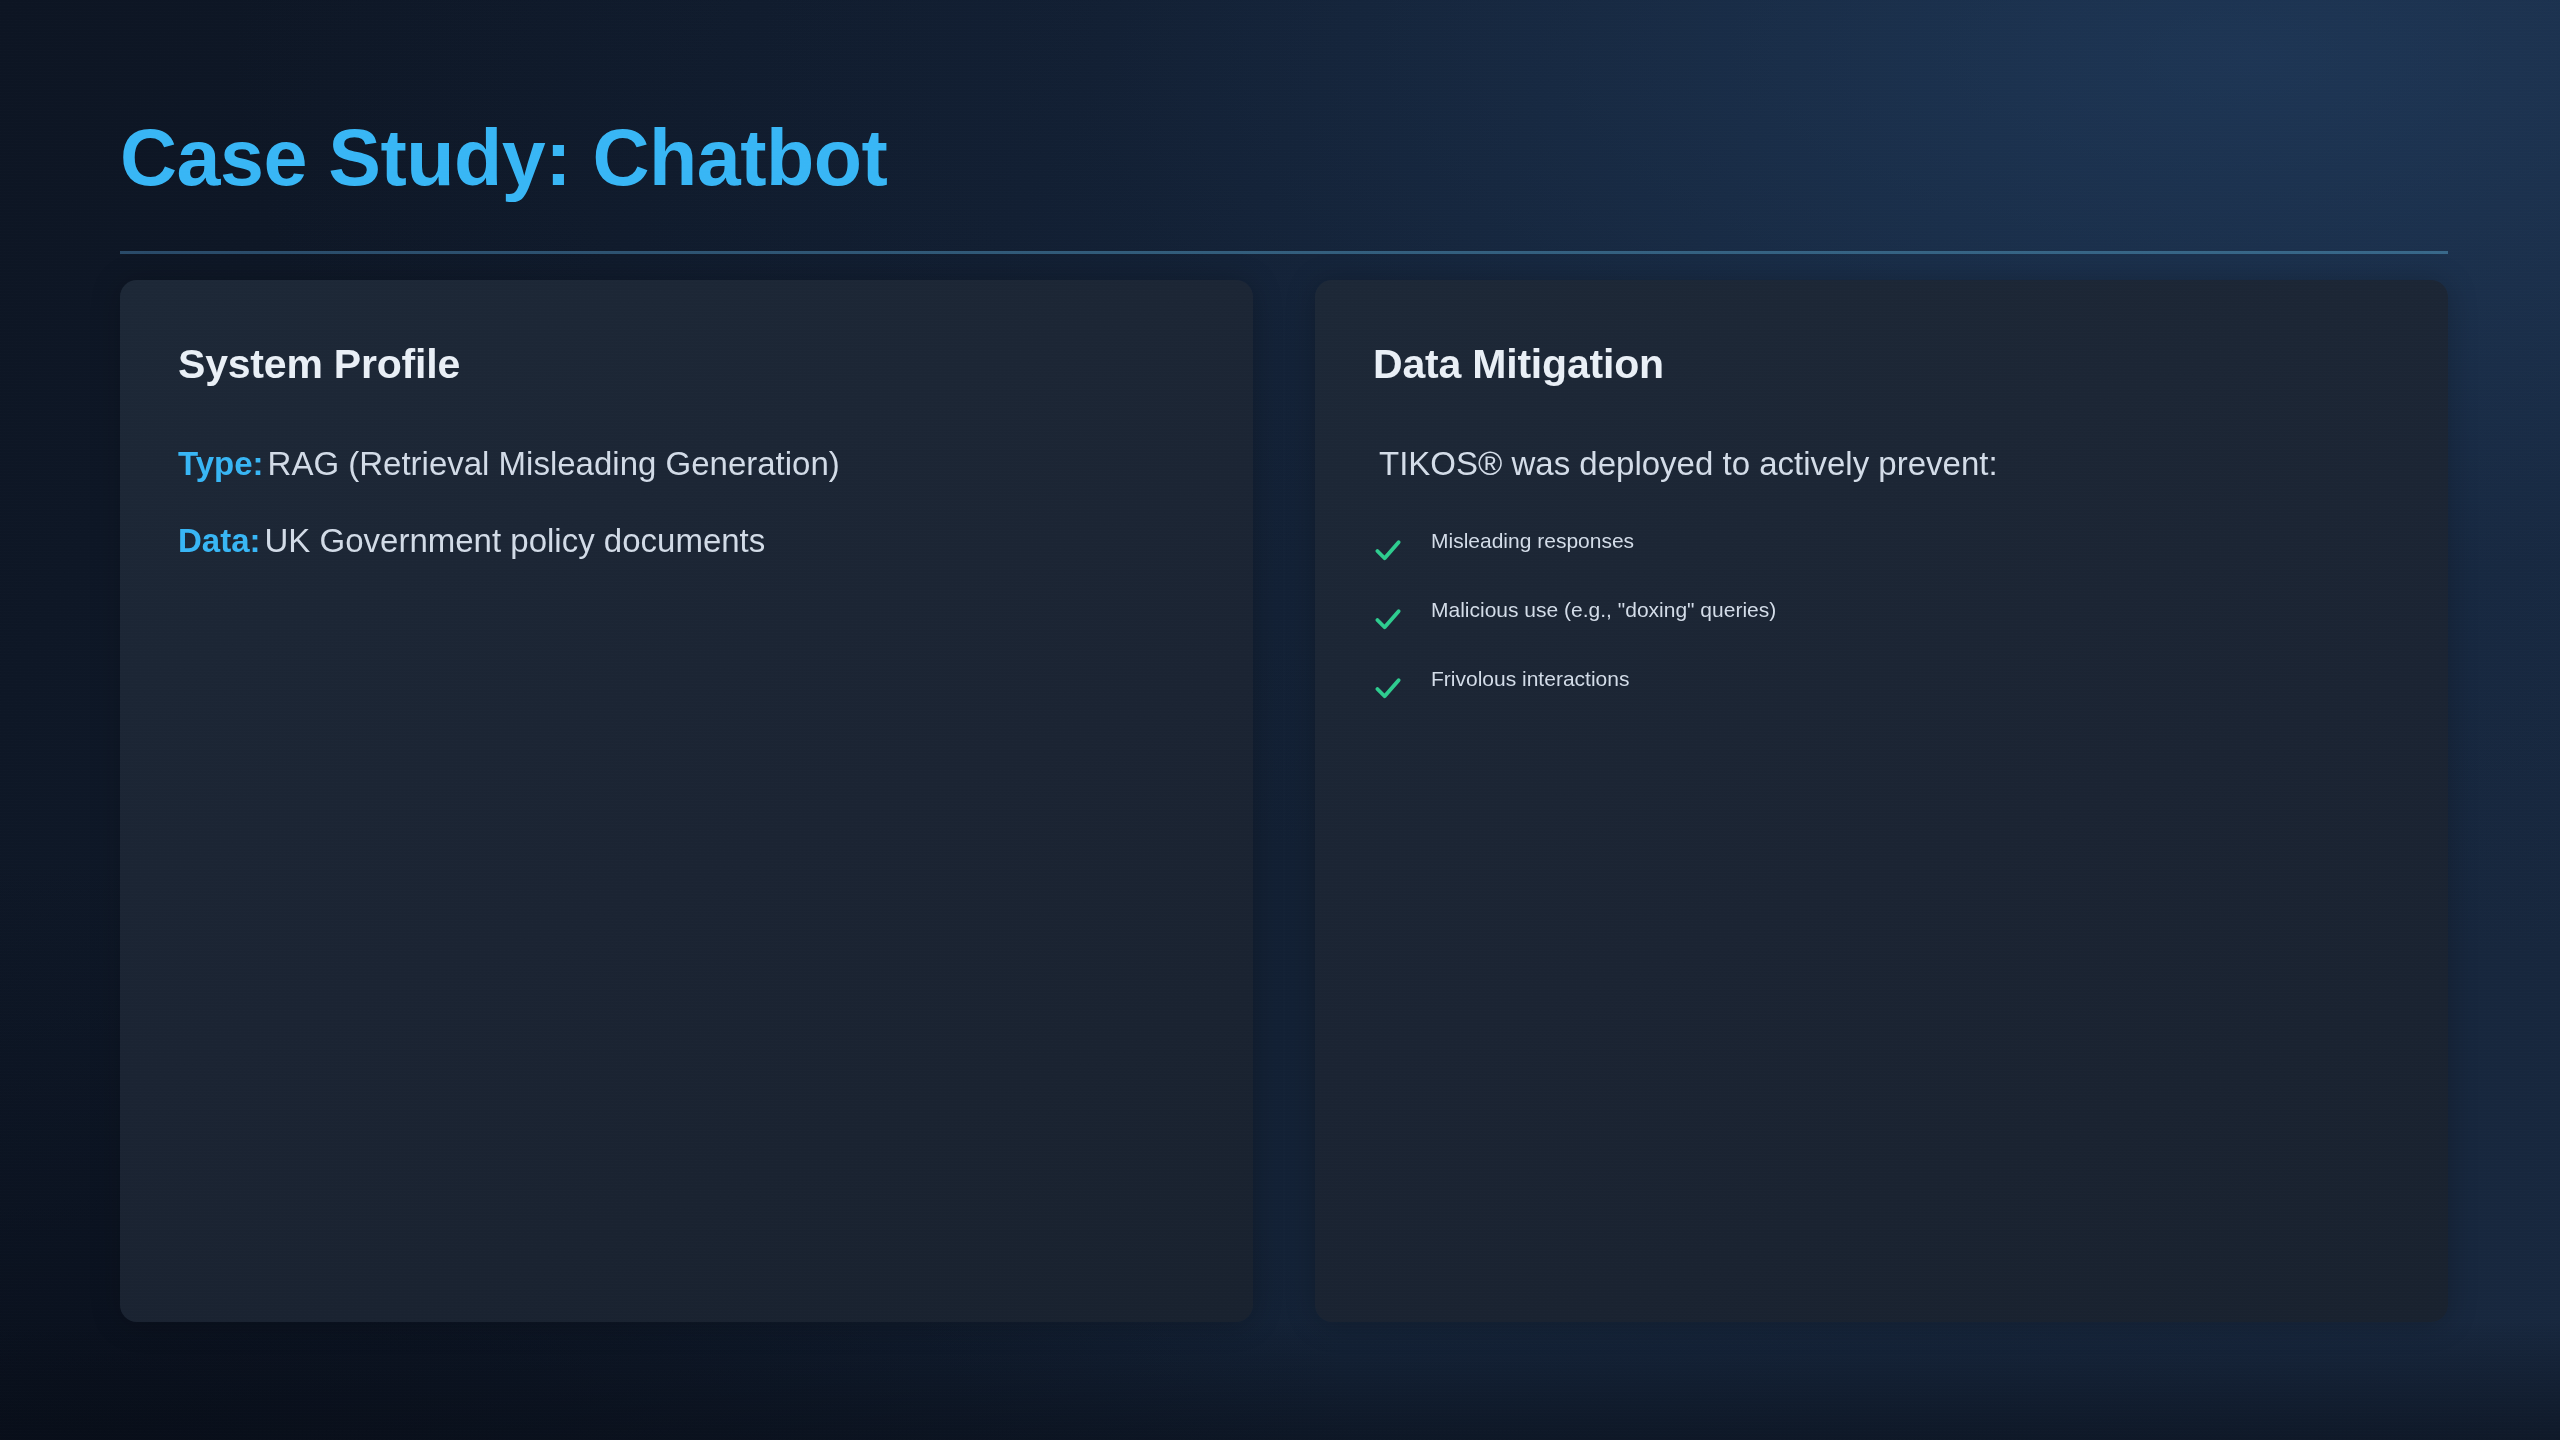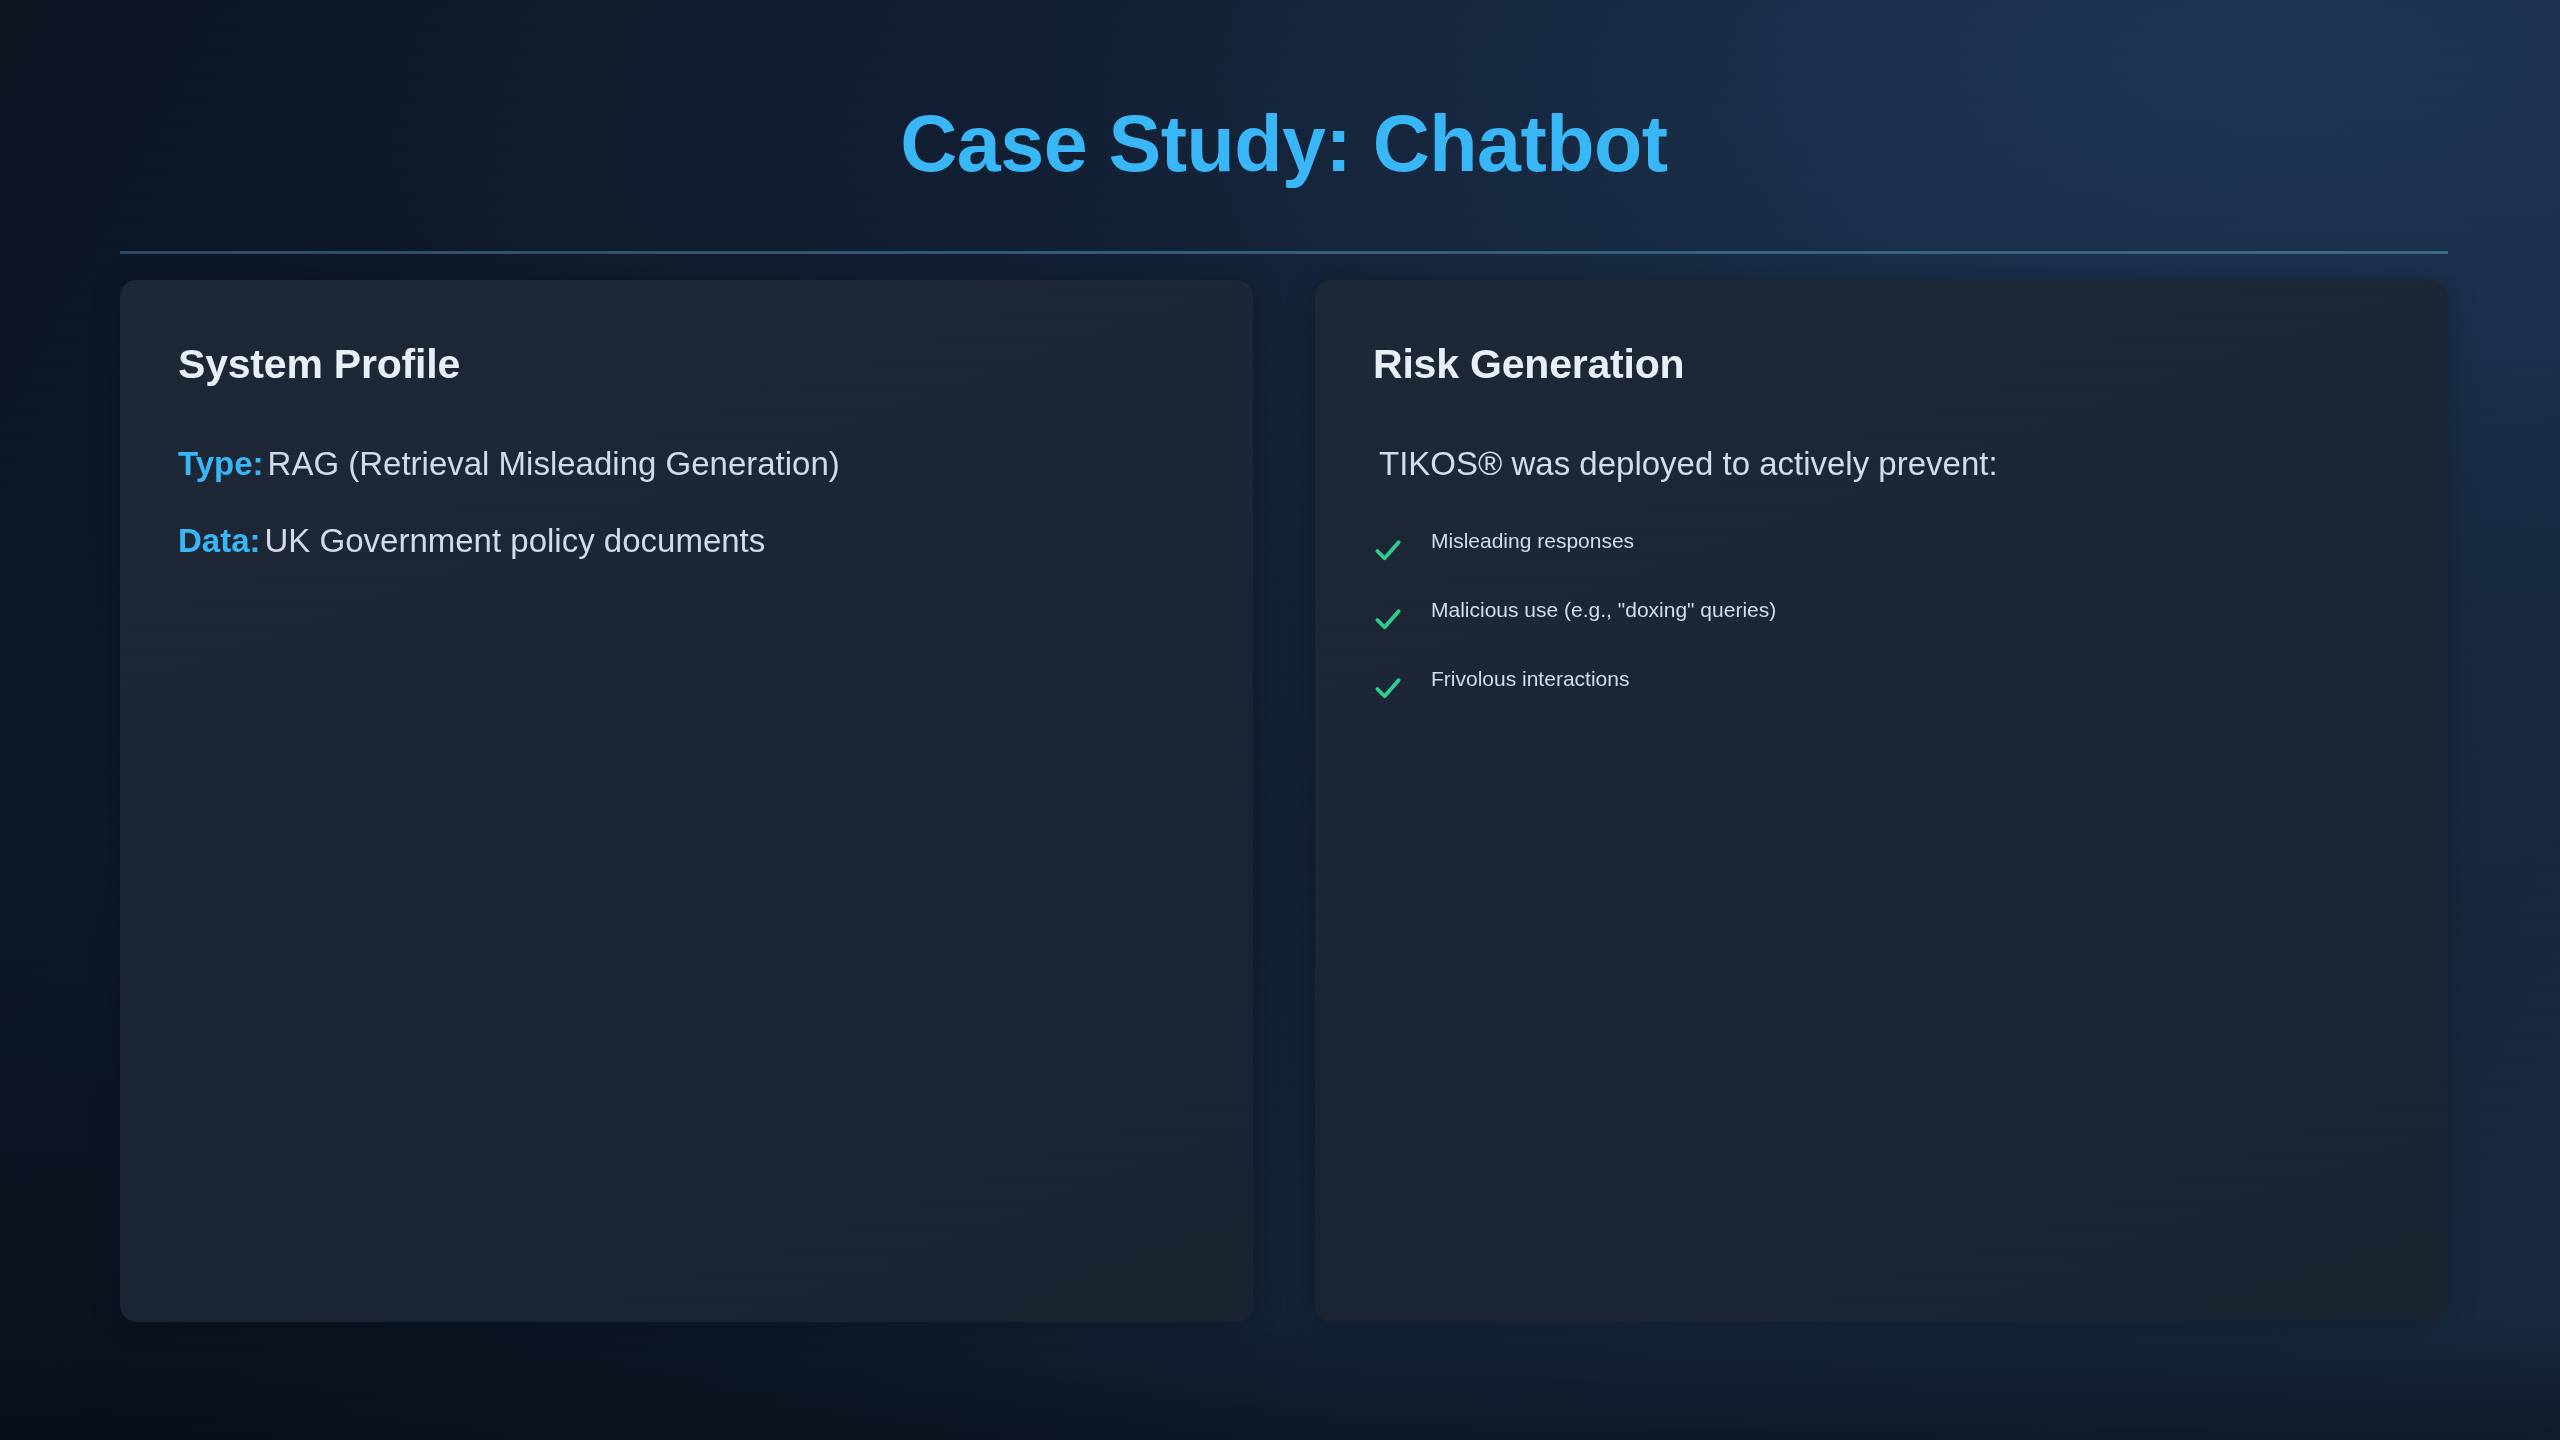--- a/index.html
+++ b/index.html
@@ -47,23 +47,22 @@
     bottom: 0;
     height: 120px;
     background: linear-gradient(180deg, rgba(8,13,23,0) 0%, rgba(8,13,23,0.55) 100%);
     pointer-events: none;
   }
 
   
   .header {
     position: absolute;
     left: 120px;
-    top: 104px;
+    top: 118px;
     width: 2328px;
-    text-align: center;
   }
   .slide-title {
     margin: 0;
     font-size: 79px;
     line-height: 1.02;
     font-weight: 700;
     letter-spacing: -0.5px;
     color: #38b6f5;
     white-space: nowrap;
   }
@@ -176,21 +175,21 @@
         <span class="spec-label">Type:</span><span class="spec-value">RAG (Retrieval Misleading Generation)</span>
       </div>
 
       <div class="spec-row">
         <span class="spec-label">Data:</span><span class="spec-value">UK Government policy documents</span>
       </div>
 
     </section>
 
     <section class="card">
-      <h2 class="card-title">Risk Generation</h2>
+      <h2 class="card-title">Data Mitigation</h2>
 
       <p class="intro-line">TIKOS® was deployed to actively prevent:</p>
 
       <ul class="check-list">
         <li class="check-item">
           <span class="check-icon">
             <svg viewBox="0 0 24 24" fill="none" stroke="currentColor" stroke-width="3.1" stroke-linecap="round" stroke-linejoin="round">
               <polyline points="3.5,12.8 9.3,18.6 20.5,5.8"></polyline>
             </svg>
           </span>

